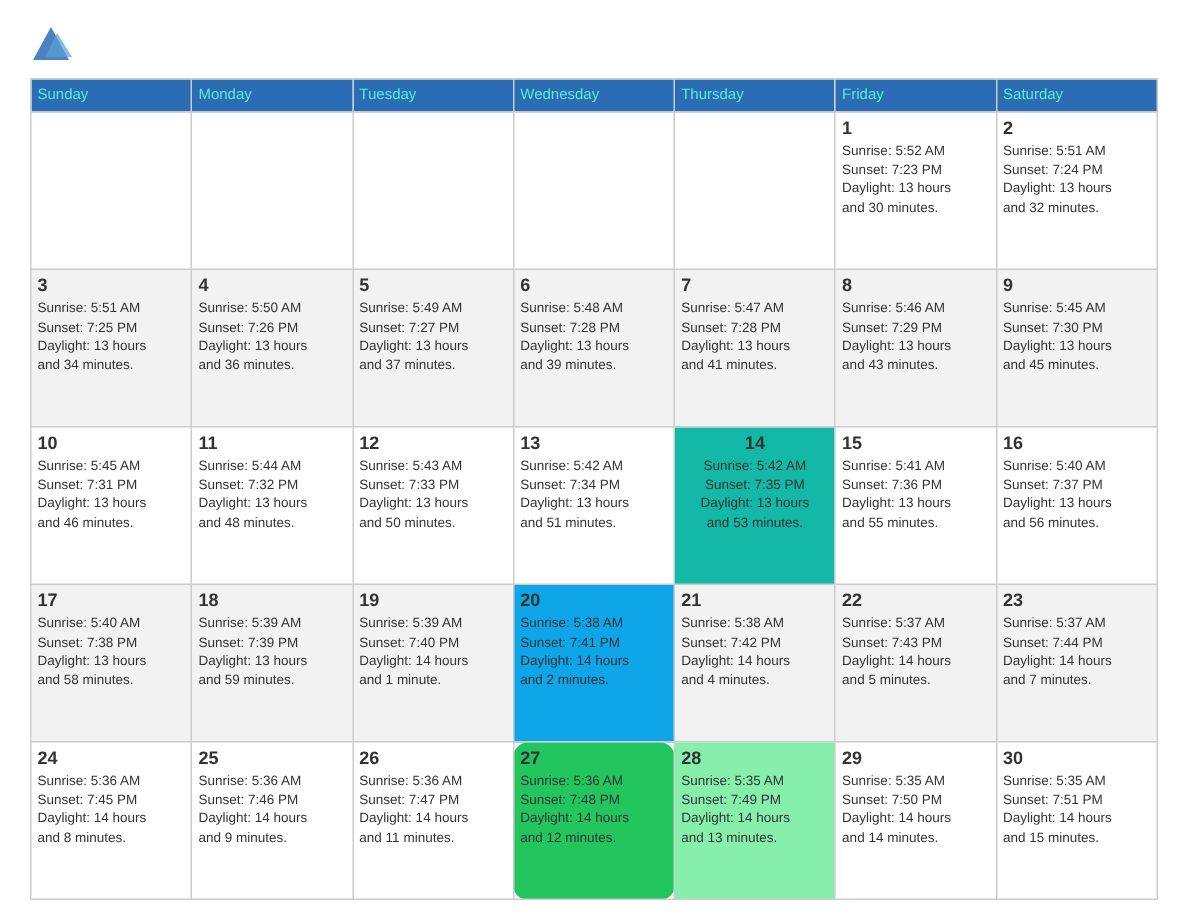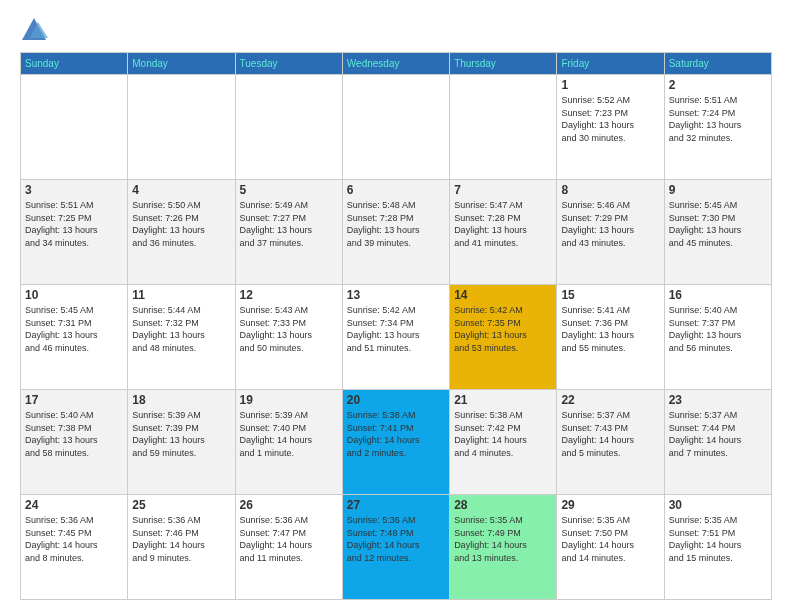--- a/index.html
+++ b/index.html
@@ -197,21 +197,21 @@
             <div class="day-info">Sunrise: 5:44 AM<br>Sunset: 7:32 PM<br>Daylight: 13 hours<br>and 48 minutes.</div>
           </td>
           <td style="background: rgb(255, 255, 255);">
             <span class="day-number">12</span>
             <div class="day-info">Sunrise: 5:43 AM<br>Sunset: 7:33 PM<br>Daylight: 13 hours<br>and 50 minutes.</div>
           </td>
           <td style="background: rgb(255, 255, 255);">
             <span class="day-number">13</span>
             <div class="day-info">Sunrise: 5:42 AM<br>Sunset: 7:34 PM<br>Daylight: 13 hours<br>and 51 minutes.</div>
           </td>
-          <td style="background: #eab308;">
+          <td style="background: #14b8a6; text-align: center;">
             <span class="day-number">14</span>
             <div class="day-info">Sunrise: 5:42 AM<br>Sunset: 7:35 PM<br>Daylight: 13 hours<br>and 53 minutes.</div>
           </td>
           <td style="background: rgb(255, 255, 255);">
             <span class="day-number">15</span>
             <div class="day-info">Sunrise: 5:41 AM<br>Sunset: 7:36 PM<br>Daylight: 13 hours<br>and 55 minutes.</div>
           </td>
           <td style="background: rgb(255, 255, 255);">
             <span class="day-number">16</span>
             <div class="day-info">Sunrise: 5:40 AM<br>Sunset: 7:37 PM<br>Daylight: 13 hours<br>and 56 minutes.</div>
@@ -253,21 +253,21 @@
             <div class="day-info">Sunrise: 5:36 AM<br>Sunset: 7:45 PM<br>Daylight: 14 hours<br>and 8 minutes.</div>
           </td>
           <td style="background: rgb(255, 255, 255); margin-left: 16px;">
             <span class="day-number">25</span>
             <div class="day-info">Sunrise: 5:36 AM<br>Sunset: 7:46 PM<br>Daylight: 14 hours<br>and 9 minutes.</div>
           </td>
           <td style="background: rgb(255, 255, 255); margin-left: 31px;">
             <span class="day-number">26</span>
             <div class="day-info">Sunrise: 5:36 AM<br>Sunset: 7:47 PM<br>Daylight: 14 hours<br>and 11 minutes.</div>
           </td>
-          <td style="background: #0ea5e9;">
+          <td style="background: #22c55e; border-radius: 10px;">
             <span class="day-number">27</span>
             <div class="day-info">Sunrise: 5:36 AM<br>Sunset: 7:48 PM<br>Daylight: 14 hours<br>and 12 minutes.</div>
           </td>
           <td style="background: #86efac;">
             <span class="day-number">28</span>
             <div class="day-info">Sunrise: 5:35 AM<br>Sunset: 7:49 PM<br>Daylight: 14 hours<br>and 13 minutes.</div>
           </td>
           <td style="background: rgb(255, 255, 255);">
             <span class="day-number">29</span>
             <div class="day-info">Sunrise: 5:35 AM<br>Sunset: 7:50 PM<br>Daylight: 14 hours<br>and 14 minutes.</div>

